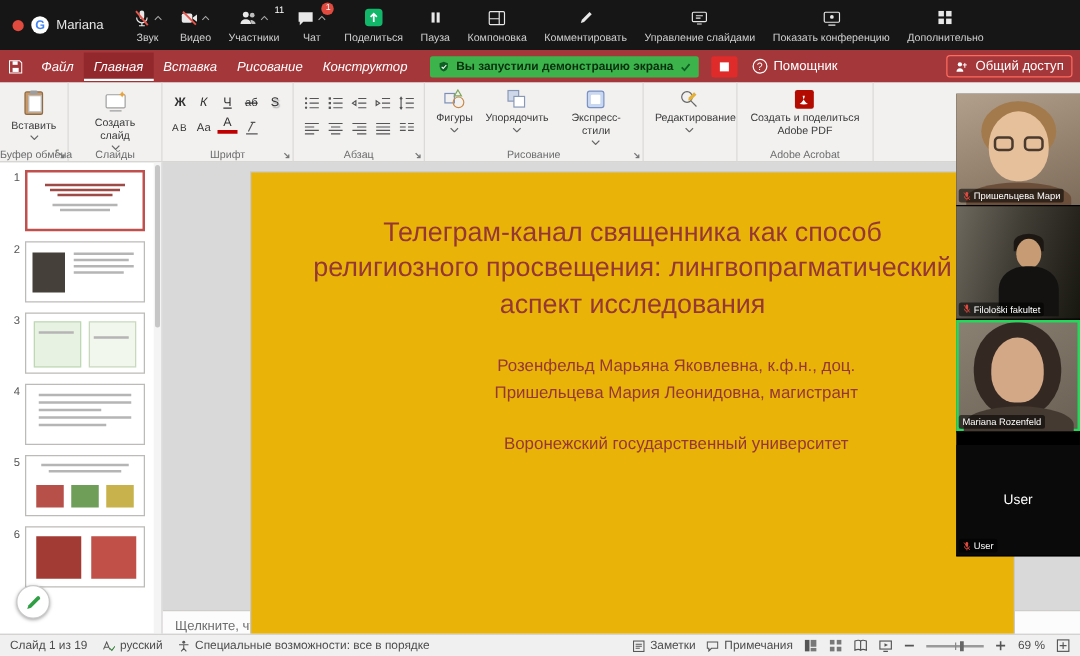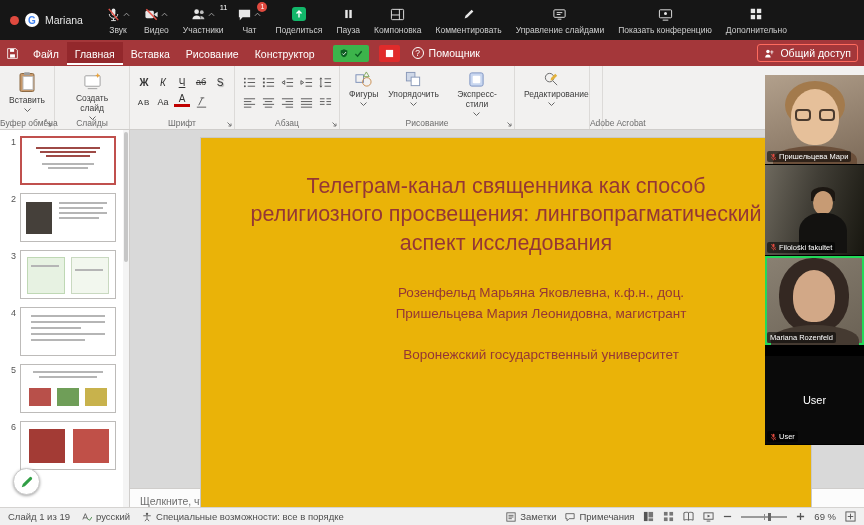--- a/index.html
+++ b/index.html
@@ -23,21 +23,21 @@
   .mt-icorow { display:flex; align-items:center; gap:2px; height:17px; }
   .badge-plain { position:absolute; top:-3px; right:-4px; color:#fff; font-size:7.5px; }
   .badge-red { position:absolute; top:-4px; right:-6px; background:#e04a3f; color:#fff; font-size:7px; min-width:10px; height:10px; border-radius:5px; display:flex; align-items:center; justify-content:center; padding:0 2px; }
 
   
   .ppt-tabs {
     position:absolute; top:40px; left:0; width:864px; height:26px;
     background:#A4373A; display:flex; align-items:center; color:#fff; font-size:10.5px; padding:0 6px;
   }
   .save-wrap { margin-right:6px; }
-  .tab { padding:6px 8px 5px; cursor:default; }
+  .tab { padding:6px 8px 5px; cursor:default;font-style:italic; }
   .tab.selected { background:#93282C; box-shadow:inset 0 -2px 0 #fff; }
   .banner-green { display:flex; align-items:center; gap:5px; background:#3CB44B; color:#08300F; font-size:9.5px; font-weight:bold; height:17px; padding:0 6px; border-radius:2px; margin-left:10px; white-space:nowrap; }
   .banner-red { display:flex; align-items:center; gap:5px; background:#E02B2B; color:#fff; font-size:9.5px; height:17px; padding:0 6px; border-radius:2px; margin-left:10px; white-space:nowrap; }
   .assistant { display:flex; align-items:center; gap:5px; margin-left:12px; white-space:nowrap; }
   .q-ico { width:12px; height:12px; border:1px solid #fff; border-radius:50%; font-size:8.5px; display:flex; align-items:center; justify-content:center; }
   .share-btn { margin-left:auto; display:flex; align-items:center; gap:5px; border:1.5px solid #FF6B5E; border-radius:3px; padding:2px 6px; white-space:nowrap; }
 
   
   .ribbon {
     position:absolute; top:66px; left:0; width:864px; height:64px;
@@ -320,20 +320,21 @@
     <span class="tab">Рисование</span>
     <span class="tab">Конструктор</span>
 
     <span class="banner-green">
       <span>
           <svg width="10" height="11" viewBox="0 0 12 12">
             <path d="M6 1l4 1.5v3c0 2.5-1.8 4.5-4 5-2.2-.5-4-2.5-4-5v-3z" fill="#0E5F23"></path>
             <path d="M4 6l1.5 1.5L8.5 4.2" stroke="#fff" fill="none"></path>
           </svg>
         </span>
+      <span>Вы запустили демонстрацию экрана</span>
       <span>
           <svg width="9" height="9" viewBox="0 0 10 10">
             <path d="M1.5 5.5L4 8l4.5-5.5" stroke="#0E5F23" stroke-width="1.6" fill="none"></path>
           </svg>
         </span>
     </span>
 
     <span class="banner-red">
       <span>
           <svg width="9" height="9" viewBox="0 0 10 10">
@@ -567,20 +568,29 @@
         <span class="cap">Редактирование</span>
         <span>
             <svg width="7" height="4" viewBox="0 0 7 4">
               <path d="M.5.5l3 3 3-3" fill="none" stroke="#666"></path>
             </svg>
           </span>
       </div>
     </div>
 
     <div class="rgroup">
+      <div class="bigbtn" style="max-width:96px;">
+        <span>
+            <svg width="17" height="17" viewBox="0 0 18 18">
+              <rect x="1" y="1" width="16" height="16" rx="2" fill="#B30B00"></rect>
+              <path d="M5 13c2.2-1.2 4-4.2 4.5-7h-2c.3 2.8 2 5.8 4.5 7-2.2.4-4.8.4-7 0z" fill="#fff"></path>
+            </svg>
+          </span>
+        <span class="cap" style="max-width:92px;">Создать и поделиться Adobe PDF</span>
+      </div>
       <div class="glabel">Adobe Acrobat</div>
     </div>
 
   </div>
 
   <div class="workspace">
 
     <div class="slide-panel">
 
       <div class="thumb-row">

